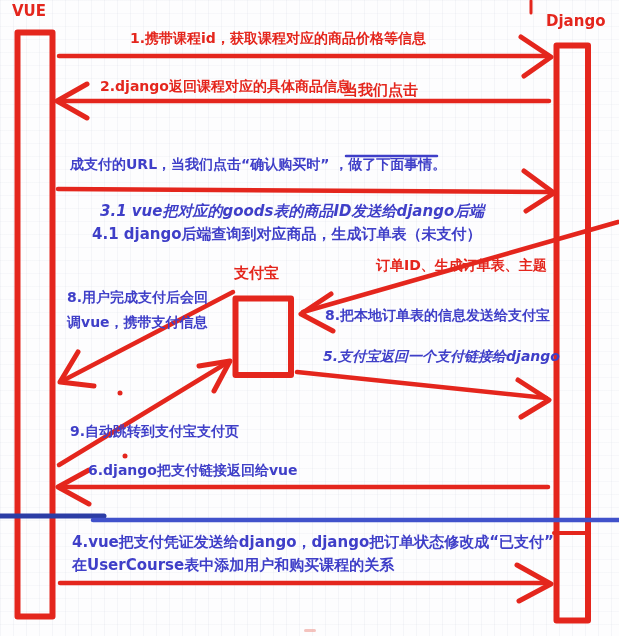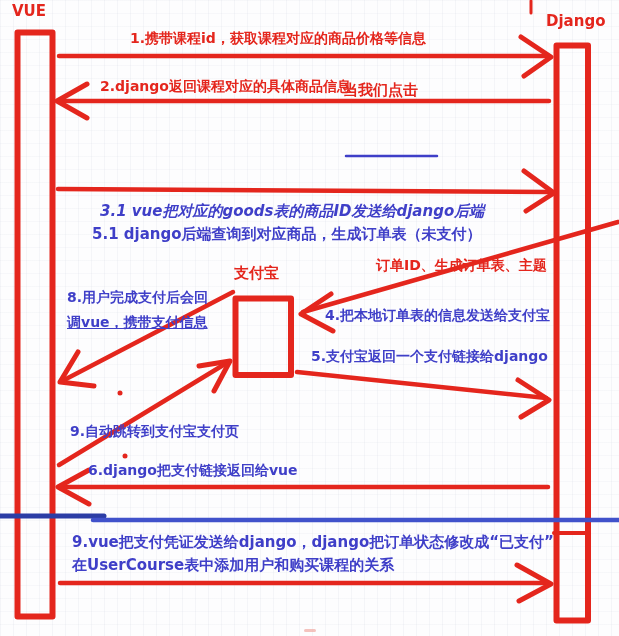--- a/index.html
+++ b/index.html
@@ -95,31 +95,32 @@
 
   <div class="lbl red s15" style="left:12px;top:3px;">VUE</div>
   <div class="lbl red s15" style="left:546px;top:13px;">Django</div>
   <div class="lbl red s15" style="left:234px;top:265px;">支付宝</div>
 
   <div class="lbl red s14" style="left:130px;top:30px;">1.携带课程id，获取课程对应的商品价格等信息</div>
 
   <div class="lbl red s14" style="left:100px;top:78px;">2.django返回课程对应的具体商品信息</div>
   <div class="lbl red s15" style="left:343px;top:82px;">当我们点击</div>
 
+  <div class="lbl blue s14" style="left:70px;top:156px;">成支付的URL，当我们点击“确认购买时” ，做了下面事情。</div>
 
   <div class="lbl blue s15" style="left:100px;top:203px;font-style:italic;">3.1 vue把对应的goods表的商品ID发送给django后端</div>
-  <div class="lbl blue s15" style="left:92px;top:226px;">5.1 django后端查询到对应商品，生成订单表（未支付）</div>
+  <div class="lbl blue s15" style="left:92px;top:226px;">4.1 django后端查询到对应商品，生成订单表（未支付）</div>
 
   <div class="lbl red s14" style="left:376px;top:257px;">订单ID、生成订单表、主题</div>
 
   <div class="lbl blue s14" style="left:67px;top:289px;">8.用户完成支付后会回</div>
-  <div class="lbl blue s14" style="left:67px;top:314px;text-decoration:underline;">调vue，携带支付信息</div>
+  <div class="lbl blue s14" style="left:67px;top:314px;">调vue，携带支付信息</div>
 
-  <div class="lbl blue s14" style="left:325px;top:307px;">4.把本地订单表的信息发送给支付宝</div>
-  <div class="lbl blue s14" style="left:311px;top:348px;">5.支付宝返回一个支付链接给django</div>
+  <div class="lbl blue s14" style="left:325px;top:307px;">8.把本地订单表的信息发送给支付宝</div>
+  <div class="lbl blue s14" style="left:323px;top:348px;font-style:italic;">5.支付宝返回一个支付链接给django</div>
 
   <div class="lbl blue s14" style="left:70px;top:423px;">9.自动跳转到支付宝支付页</div>
   <div class="lbl blue s14" style="left:88px;top:462px;">6.django把支付链接返回给vue</div>
 
-  <div class="lbl blue s15" style="left:72px;top:534px;">9.vue把支付凭证发送给django，django把订单状态修改成“已支付”</div>
+  <div class="lbl blue s15" style="left:72px;top:534px;">4.vue把支付凭证发送给django，django把订单状态修改成“已支付”</div>
   <div class="lbl blue s15" style="left:72px;top:557px;">在UserCourse表中添加用户和购买课程的关系</div>
 
 </div>
 
 </body></html>

